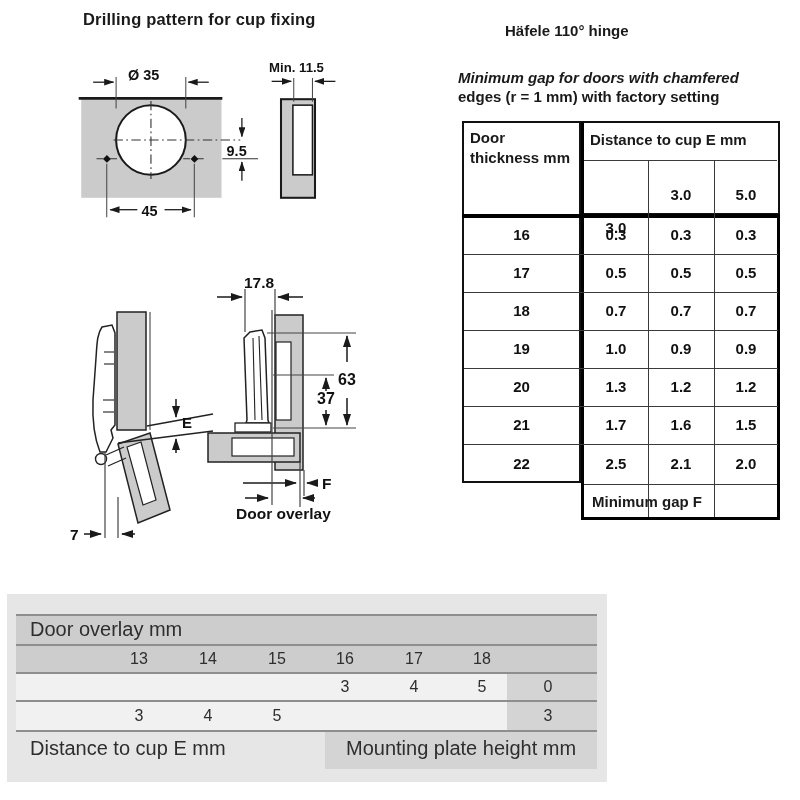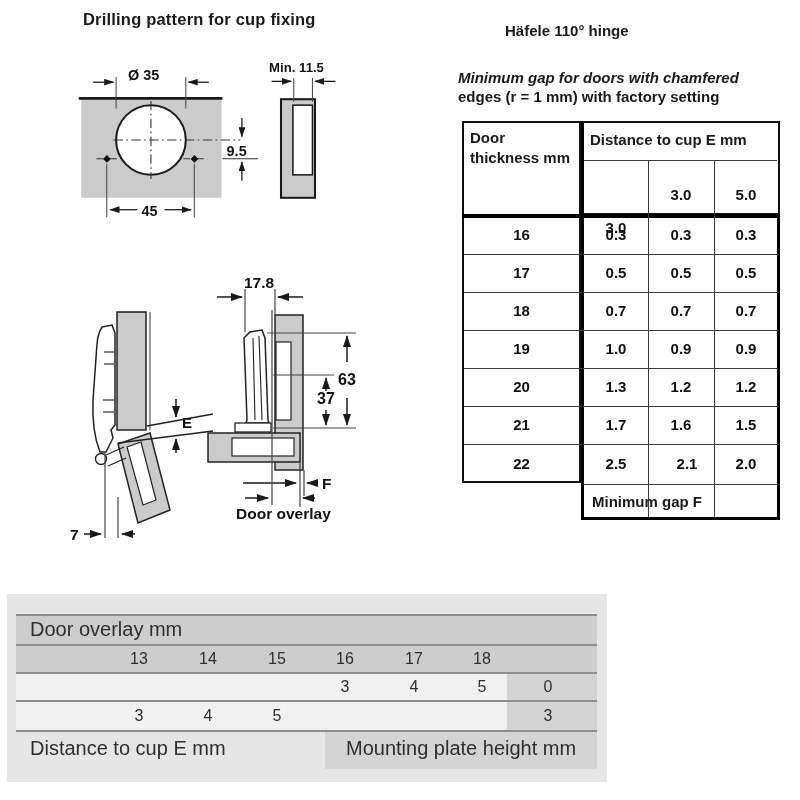--- a/index.html
+++ b/index.html
@@ -214,21 +214,21 @@
     <div class="abs tcell" style="left:186px;top:254px;width:66px;">1.2</div>
     <div class="abs tcell" style="left:252px;top:254px;width:64px;">1.2</div>
 
     <div class="abs tcell" style="left:2px;top:292px;width:115px;">21</div>
     <div class="abs tcell" style="left:122px;top:292px;width:64px;">1.7</div>
     <div class="abs tcell" style="left:186px;top:292px;width:66px;">1.6</div>
     <div class="abs tcell" style="left:252px;top:292px;width:64px;">1.5</div>
 
     <div class="abs tcell" style="left:2px;top:331px;width:115px;">22</div>
     <div class="abs tcell" style="left:122px;top:331px;width:64px;">2.5</div>
-    <div class="abs tcell" style="left:186px;top:331px;width:66px;margin-left:6px;">2.1</div>
+    <div class="abs tcell" style="left:186px;top:331px;width:66px;">2.1</div>
     <div class="abs tcell" style="left:252px;top:331px;width:64px;">2.0</div>
 
     <div class="abs" style="left:130px;top:369px;font-size:15px;font-weight:bold;line-height:24px;">Minimum gap F</div>
   </div>
 
   <div class="abs" id="overlaypanel">
     <div class="abs band" style="top:20px;height:30px;"></div>
     <div class="abs band" style="top:50px;height:28px;"></div>
     <div class="abs rowlight" style="top:78px;height:58px;"></div>
     <div class="abs shade" style="left:500px;top:78px;width:90px;height:58px;"></div>

